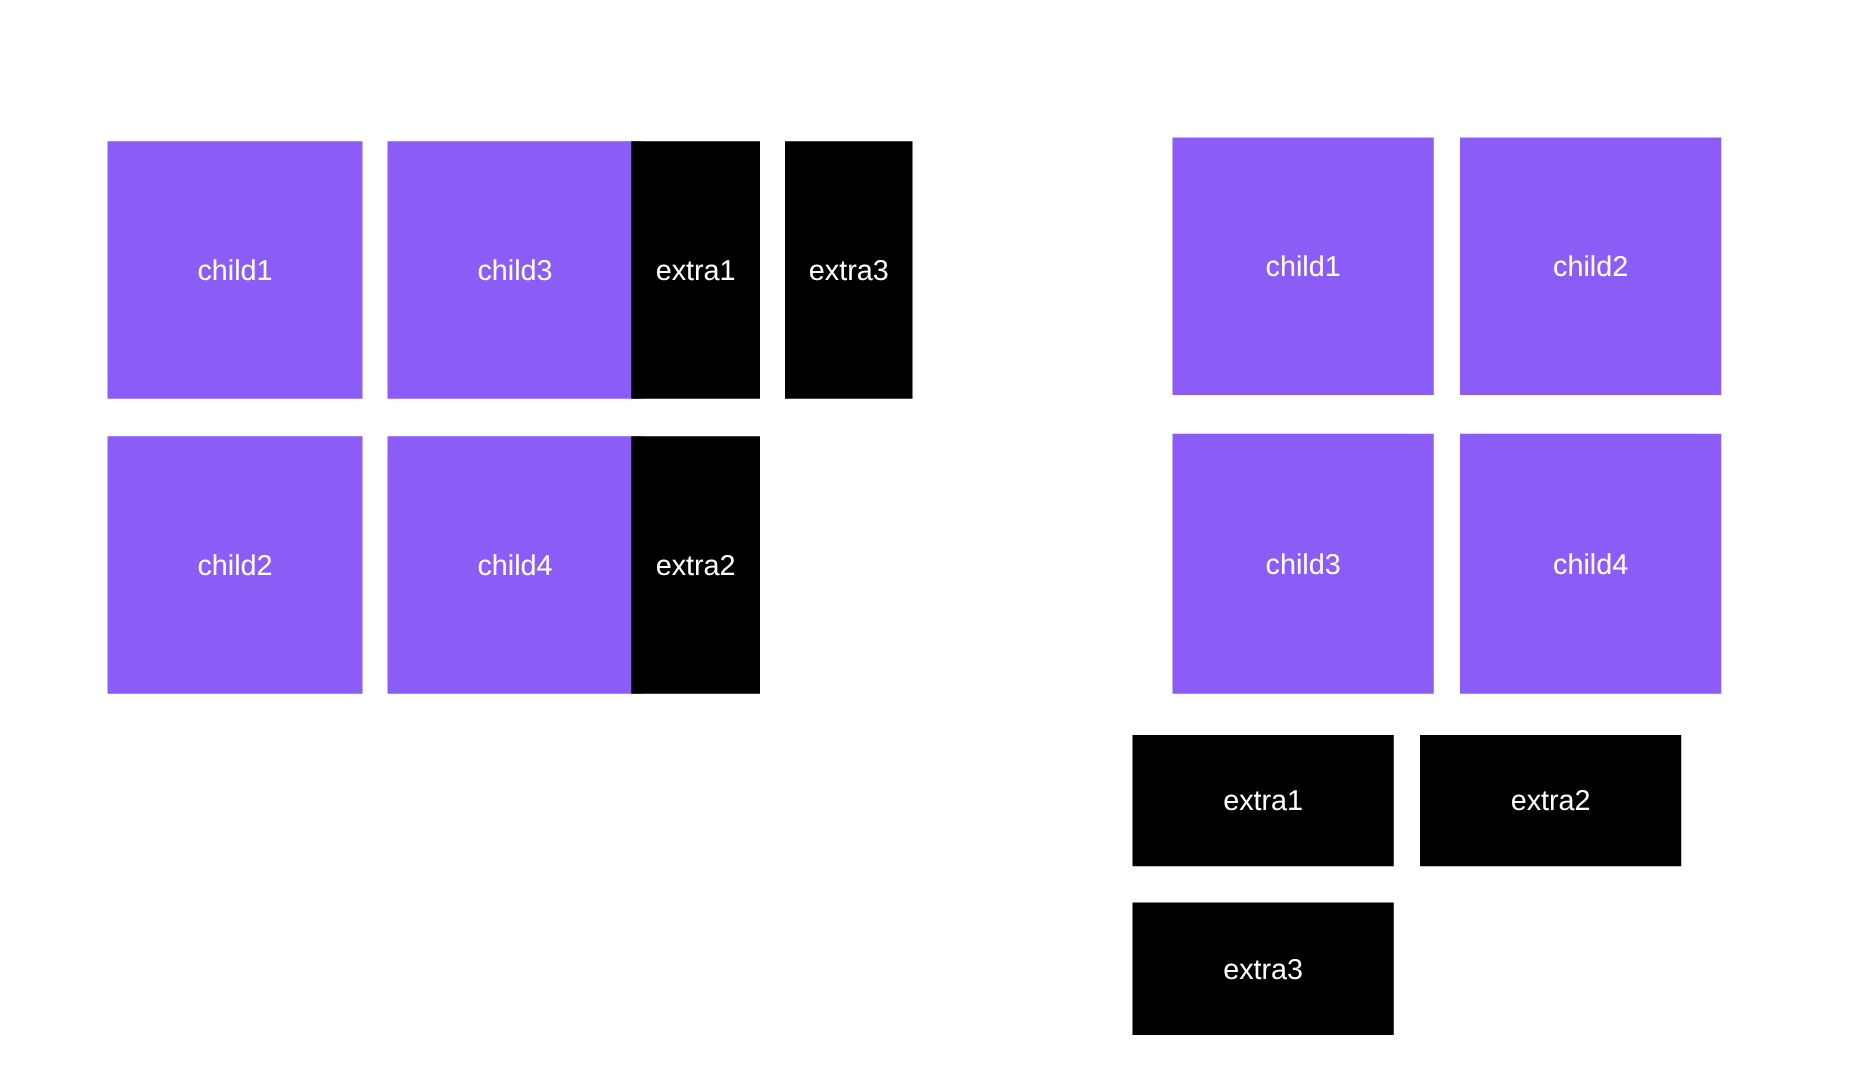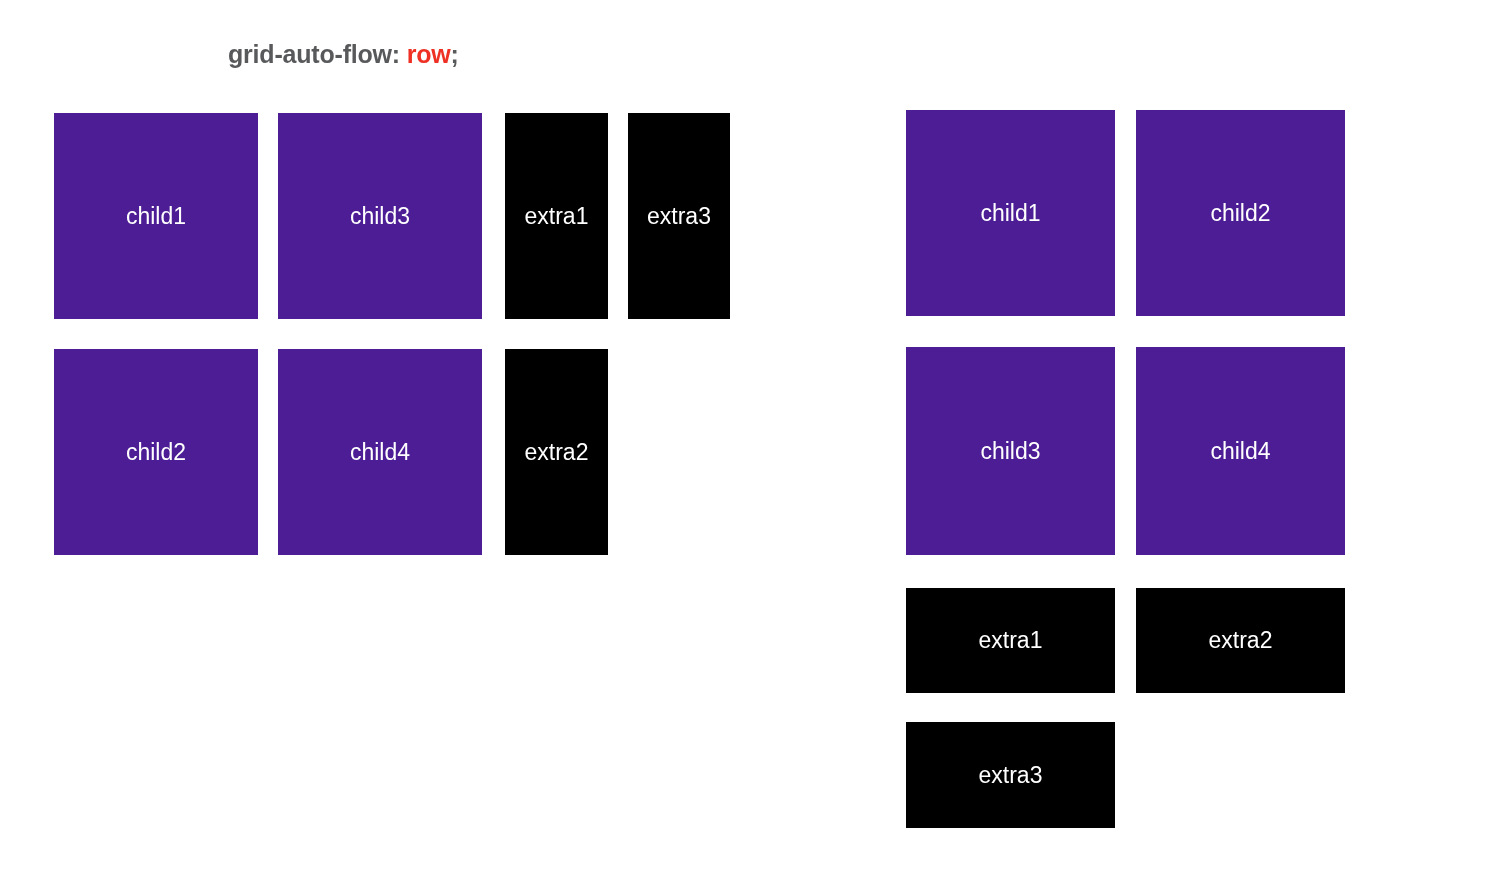--- a/index.html
+++ b/index.html
@@ -51,21 +51,21 @@
     position: absolute;
     display: flex;
     align-items: center;
     justify-content: center;
     color: #ffffff;
     font-size: 23px;
     font-weight: 400;
     line-height: 1;
     box-sizing: border-box;
   }
-  .cell.child { background: #4c1d95; }
+  .cell.child { background: #8b5cf6; margin-left: 32px; }
   .cell.extra { background: #000000; }
 
   
   
   
   .l-c1 { left: 54px;  top: 113px; width: 204px; height: 206px; }
   .l-c3 { left: 278px; top: 113px; width: 204px; height: 206px; }
   .l-e1 { left: 505px; top: 113px; width: 103px; height: 206px; }
   .l-e3 { left: 628px; top: 113px; width: 102px; height: 206px; }
   .l-c2 { left: 54px;  top: 349px; width: 204px; height: 206px; }
@@ -84,24 +84,20 @@
   .r-e2 { left: 336px; top: 588px; width: 209px; height: 105px; }
   .r-e3 { left: 106px; top: 722px; width: 209px; height: 106px; }
 </style>
 </head>
 <body>
 
 <div class="stage">
 
   <div class="panel panel-left">
 
-    <div class="panel-title title-left">
-      <span class="prop">grid-auto-flow:</span>
-      <span class="kw">row</span><span class="semi">;</span>
-    </div>
 
     <div class="cell child l-c1">
       <span>child1</span>
     </div>
     <div class="cell child l-c3">
       <span>child3</span>
     </div>
     <div class="cell extra l-e1">
       <span>extra1</span>
     </div>

